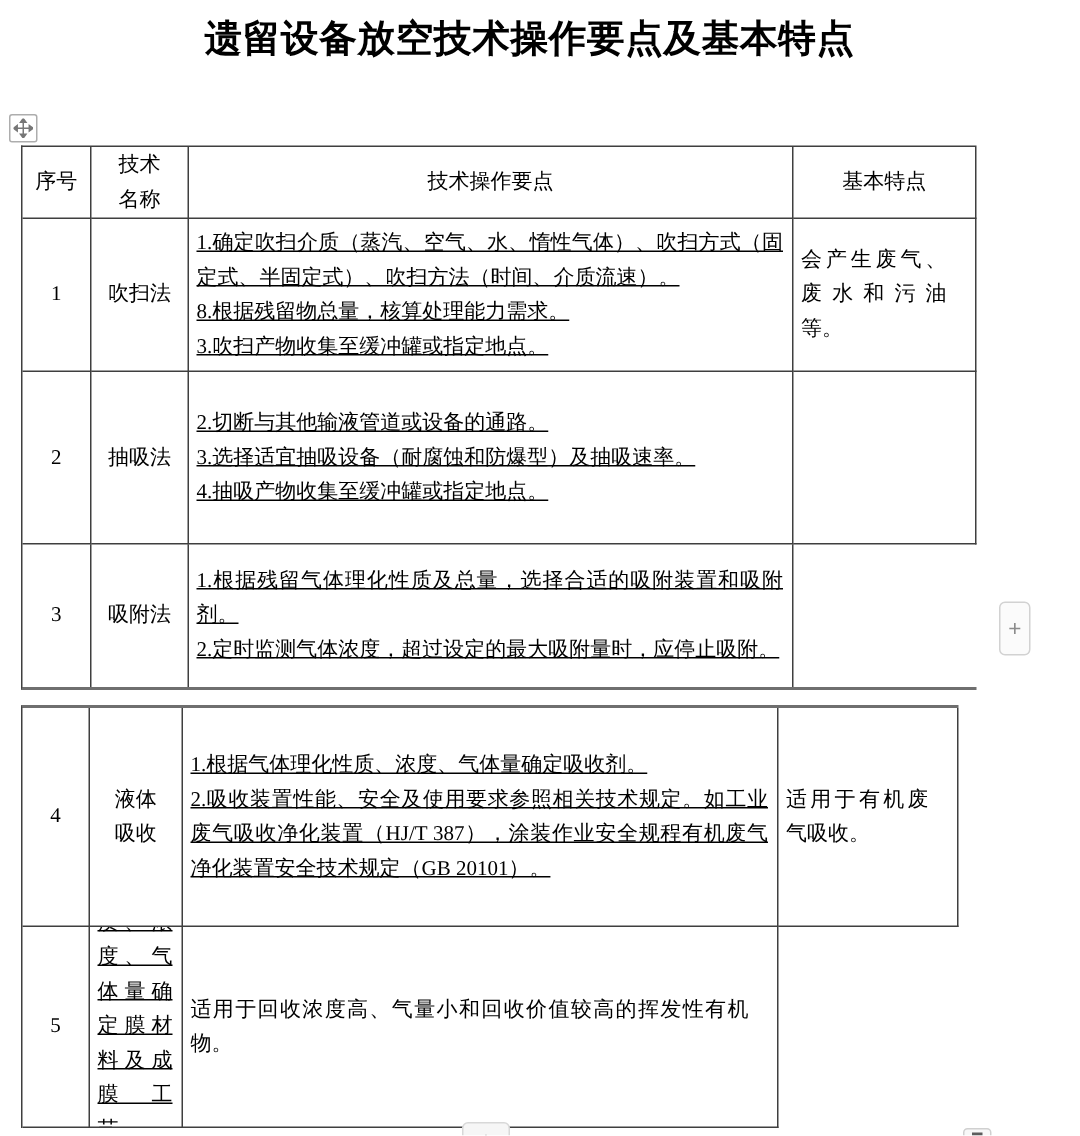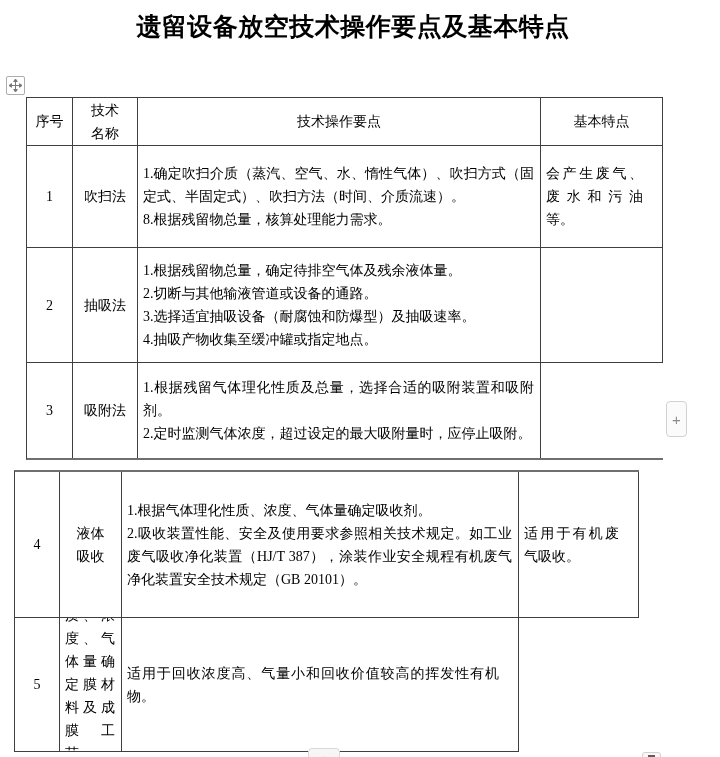--- a/index.html
+++ b/index.html
@@ -20,31 +20,31 @@
     position:absolute; left:6px; top:76px; width:19px; height:19px;
     border:1px solid #adadad; border-radius:2px; background:#ffffff;
     display:flex; align-items:center; justify-content:center; box-sizing:border-box;
   }
   
   .tbl {
     position:absolute; display:grid; box-sizing:content-box;
     border-top:1px solid #3f3f3f; border-left:1px solid #3f3f3f;
     font-size:14px; line-height:23px;
   }
-  .tbl1 { left:26px; top:97px; grid-template-columns:46px 65px 403px 122px; grid-template-rows:48px 102px 115px 95px; }
+  .tbl1 { left:14px; top:97px; grid-template-columns:46px 65px 403px 122px; grid-template-rows:48px 102px 115px 95px; }
   .tbl1 { border-bottom:2px solid #6f6f6f; }
   .tbl2 { left:14px; top:470px; grid-template-columns:45px 62px 397px 120px; grid-template-rows:146px 134px; border-top:2px solid #6f6f6f; }
   .cell {
     border-right:1px solid #3f3f3f; border-bottom:1px solid #3f3f3f;
     box-sizing:border-box; display:flex; flex-direction:column; justify-content:center;
     overflow:hidden;
   }
   .tbl1 .row-last { border-bottom:none; }
   .center { align-items:center; text-align:center; }
-  .c-points { padding:0 6px 0 5px; }
+  .c-points { padding:0 6px 0 5px;text-decoration:underline; }
   .c-feat  { padding:0 19px 0 5px; }
   .pt, .feat-text { text-align:justify; }
   .pre { white-space:pre-line; }
   
   .plus-right {
     position:absolute; left:666px; top:401px; width:21px; height:36px;
     border:1px solid #d2d2d2; border-radius:4px; background:#fbfbfb;
     color:#8c8c8c; font-size:15px; font-family:"Liberation Sans",sans-serif;
     display:flex; align-items:center; justify-content:center; box-sizing:border-box;
   }
@@ -102,33 +102,33 @@
 
     <div class="cell center">
       <span>1</span>
     </div>
     <div class="cell center">
       <span class="pre">吹扫法</span>
     </div>
     <div class="cell c-points">
       <div class="pt">1.确定吹扫介质（蒸汽、空气、水、惰性气体）、吹扫方式（固定式、半固定式）、吹扫方法（时间、介质流速）。</div>
       <div class="pt">8.根据残留物总量，核算处理能力需求。</div>
+      <div class="pt">3.吹扫产物收集至缓冲罐或指定地点。</div>
     </div>
     <div class="cell c-feat">
       <div class="feat-text">会产生废气、废水和污油等。</div>
     </div>
 
     <div class="cell center">
       <span>2</span>
     </div>
     <div class="cell center">
       <span class="pre">抽吸法</span>
     </div>
     <div class="cell c-points">
-      <div class="pt">1.根据残留物总量，确定待排空气体及残余液体量。</div>
       <div class="pt">2.切断与其他输液管道或设备的通路。</div>
       <div class="pt">3.选择适宜抽吸设备（耐腐蚀和防爆型）及抽吸速率。</div>
       <div class="pt">4.抽吸产物收集至缓冲罐或指定地点。</div>
     </div>
     <div class="cell c-feat">
       <div class="feat-text"></div>
     </div>
 
     <div class="cell center row-last">
       <span>3</span>

